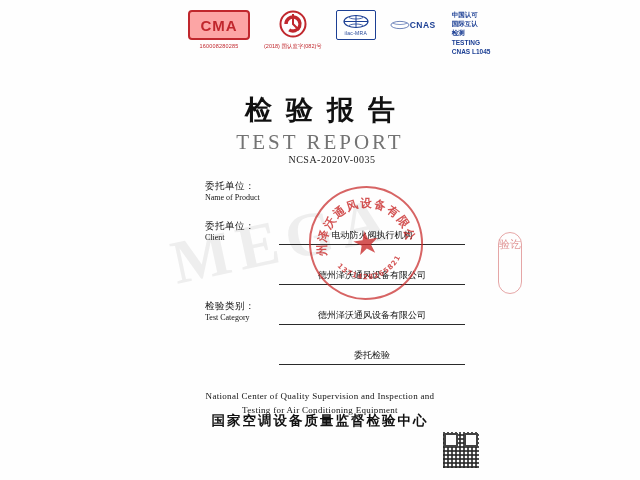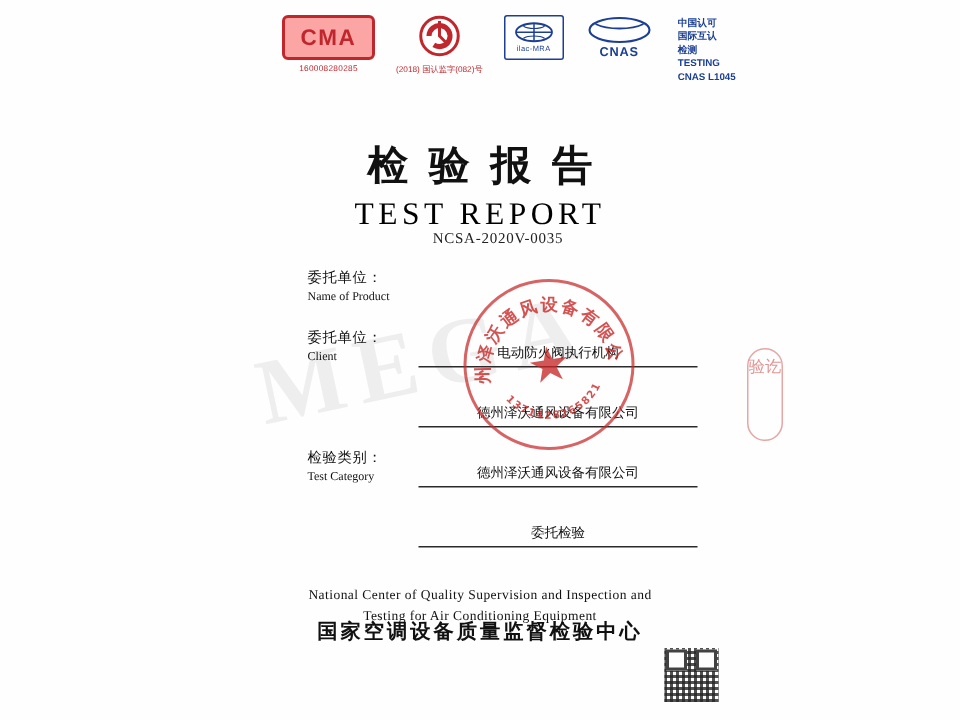--- a/index.html
+++ b/index.html
@@ -103,21 +103,20 @@
     font-family: "Liberation Sans", sans-serif;
     letter-spacing: .3px;
     margin-top: 1px;
   }
 
   
   .cnas-mark {
     width: 46px;
     height: 30px;
     display: flex;
-    flex-direction: column;
     align-items: center;
     justify-content: center;
   }
   .cnas-text {
     font-size: 8.5px;
     color: #1c3f94;
     font-family: "Liberation Sans", sans-serif;
     font-weight: bold;
     letter-spacing: .5px;
   }
@@ -151,21 +150,21 @@
   }
   .title-en {
     position: absolute;
     top: 130px;
     left: 0;
     width: 640px;
     text-align: center;
     font-family: "Liberation Serif", serif;
     font-size: 21px;
     letter-spacing: 3px;
-    color: #000000;
+    color: #737373;
   }
   .report-no {
     position: absolute;
     top: 154px;
     left: 12px;
     width: 640px;
     text-align: center;
     font-family: "Liberation Serif", serif;
     font-size: 10px;
     letter-spacing: .5px;

